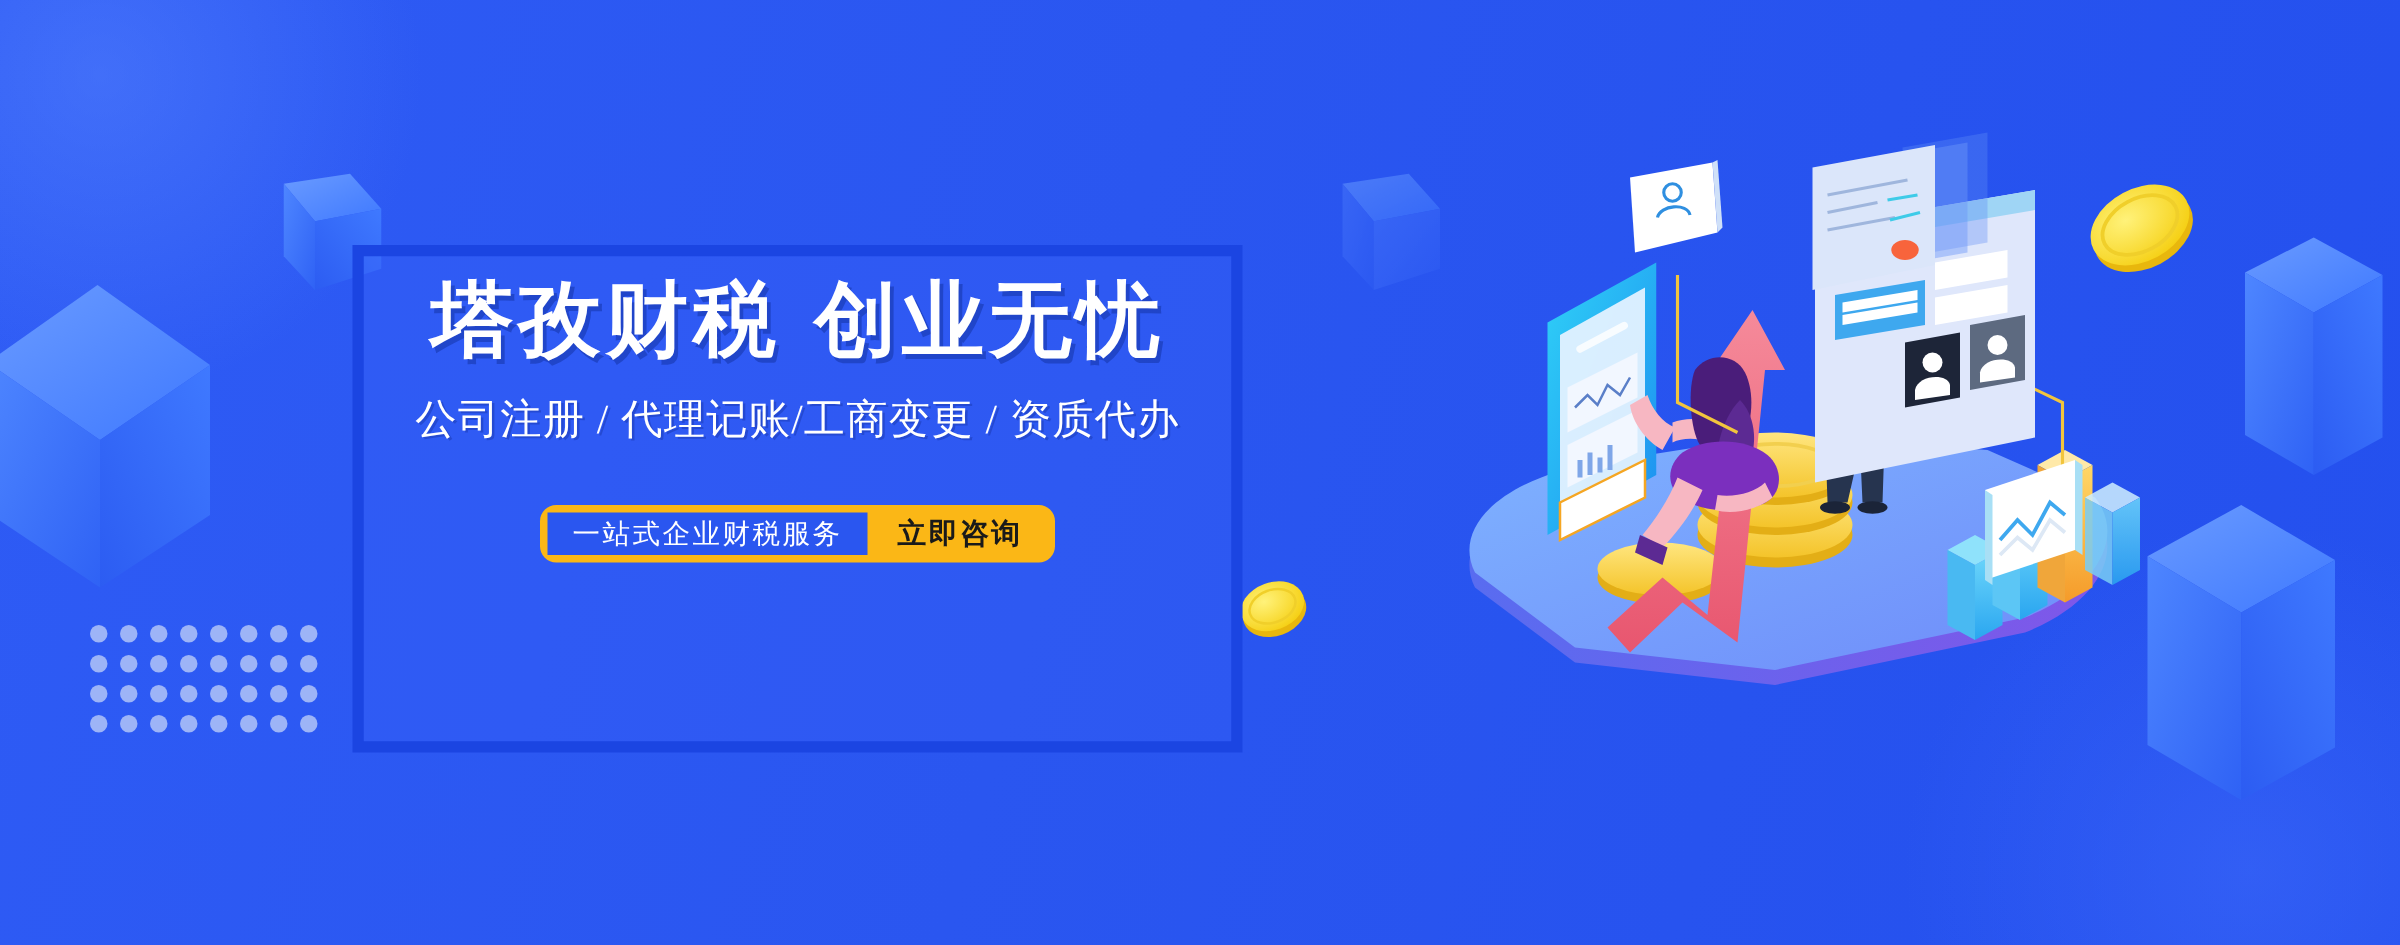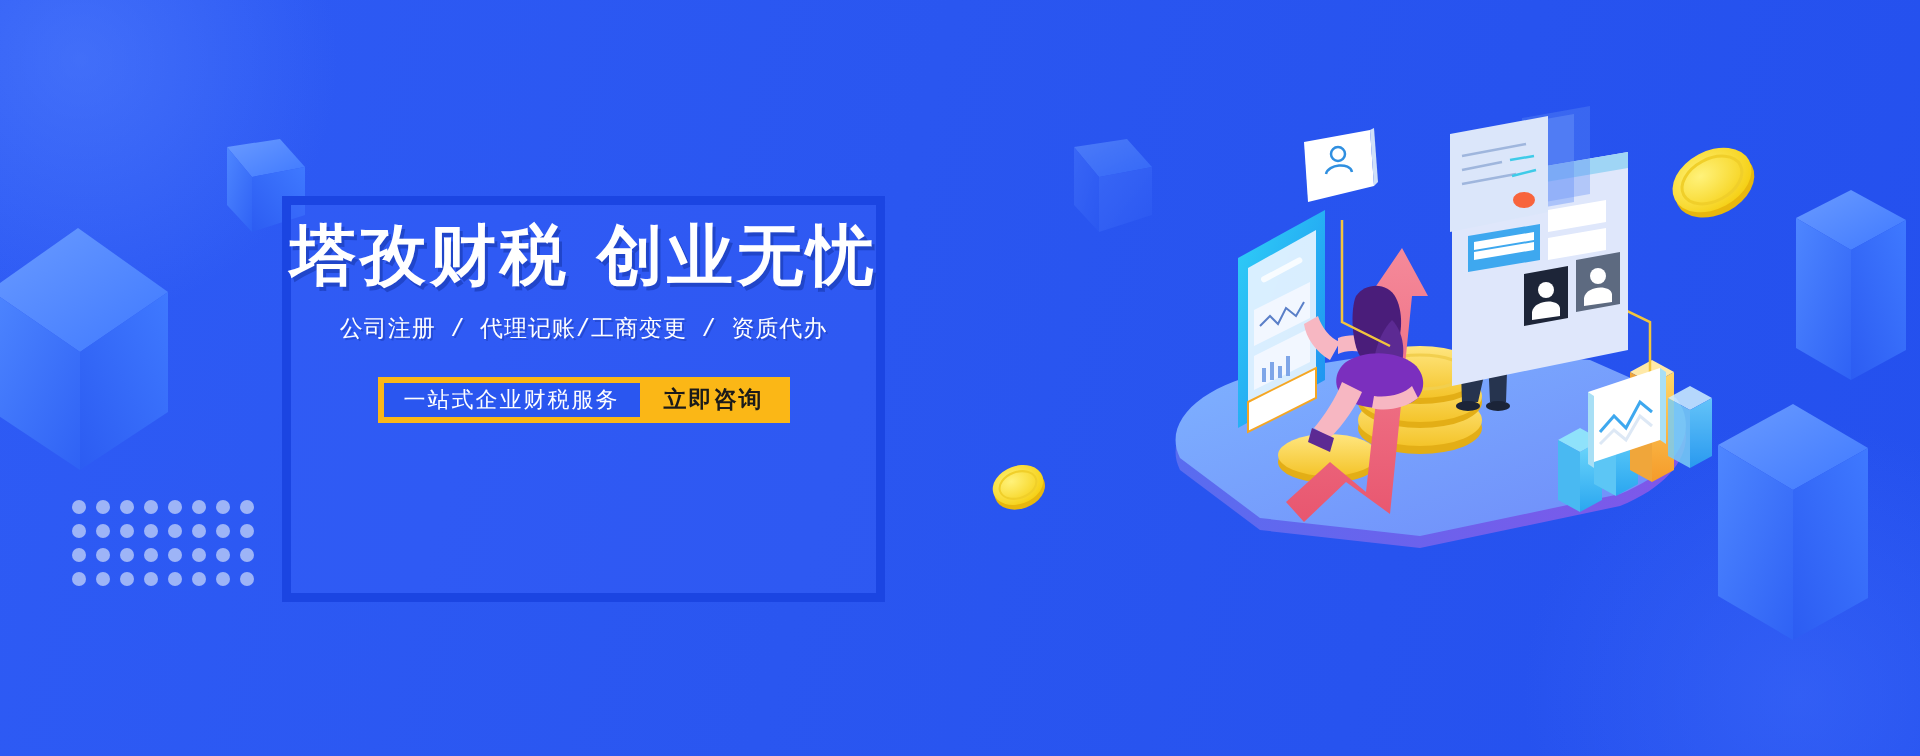--- a/index.html
+++ b/index.html
@@ -34,52 +34,52 @@
   
   .glow { position:absolute; border-radius:50%; pointer-events:none; }
   #glow-tl { left:-180px; top:-200px; width:520px; height:520px;
              background:radial-gradient(circle,rgba(90,135,255,.45) 0%,rgba(42,86,240,0) 70%); }
   #glow-br { right:-160px; bottom:-220px; width:560px; height:560px;
              background:radial-gradient(circle,rgba(70,115,255,.40) 0%,rgba(42,86,240,0) 70%); }
 
   
   #headline-frame {
     position:absolute; left:282px; top:196px;
-    width:603px; height:406px;
+    width:712px; height:406px;
     border:9px solid #1b45e2;
     background:rgba(57,96,248,.30);
   }
   #headline-inner {
     position:absolute; left:0; top:0; right:0; bottom:0;
     display:flex; flex-direction:column;
     align-items:center; justify-content:flex-start;
     padding-top:14px;
   }
 
   #headline-title {
     font-family:"DejaVu Sans","Liberation Sans",sans-serif;
     font-size:66px; font-weight:bold; color:#ffffff;
     letter-spacing:4px; line-height:1.12;
     white-space:nowrap;
     text-shadow:3px 4px 0 rgba(16,44,150,.45);
   }
   #headline-sub {
     margin-top:20px;
-    font-family:Liberation Mono, monospace;
-    font-size:23px; font-weight:500; color:#ffffff;
+    font-family:Liberation Serif, serif;
+    font-size:33px; font-weight:500; color:#ffffff;
     letter-spacing:1px; white-space:nowrap;
     text-shadow:2px 2px 0 rgba(16,44,150,.35);
   }
 
   
   #cta-bar {
-    margin-top:33px;
+    margin-top:46px;
     display:flex; align-items:center;
     background:#fbb716;
-    height:46px; padding:0 0 0 6px;
+    height:46px; padding:0 0 0 6px;border-radius:13px;
   }
   #cta-tag {
     background:#2a56f0;
     color:#ffffff;
     height:34px;
     display:flex; align-items:center; justify-content:center;
     padding:0 20px;
     font-family:"DejaVu Sans","Liberation Sans",sans-serif;
     font-size:22px; font-weight:500; letter-spacing:2px;
     white-space:nowrap;

